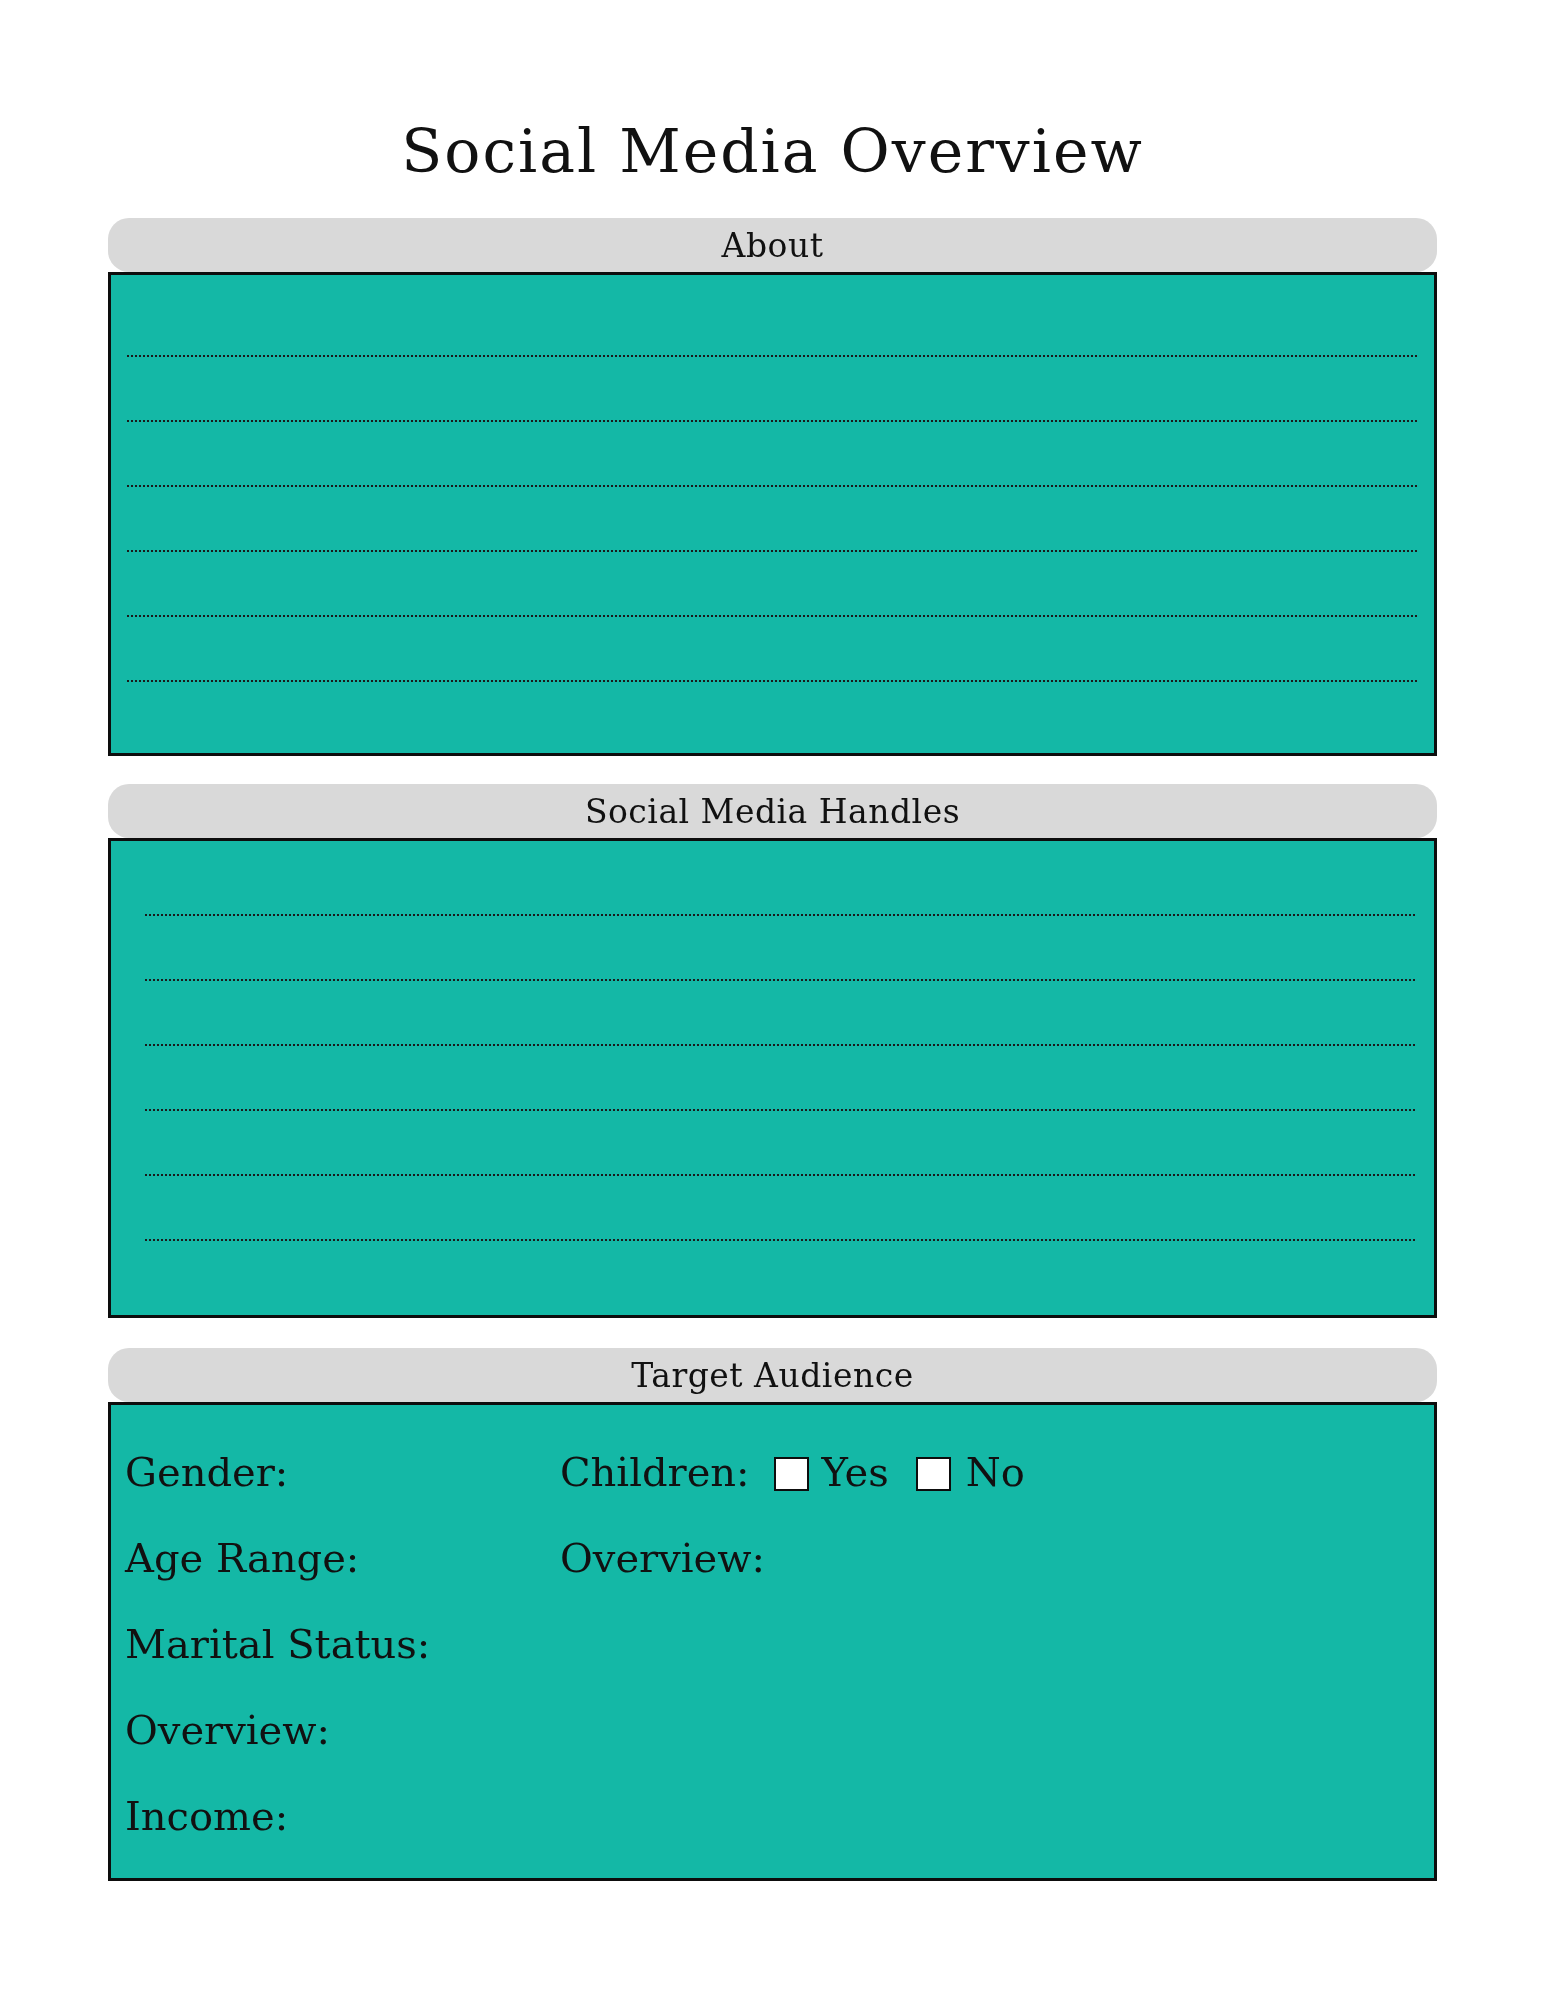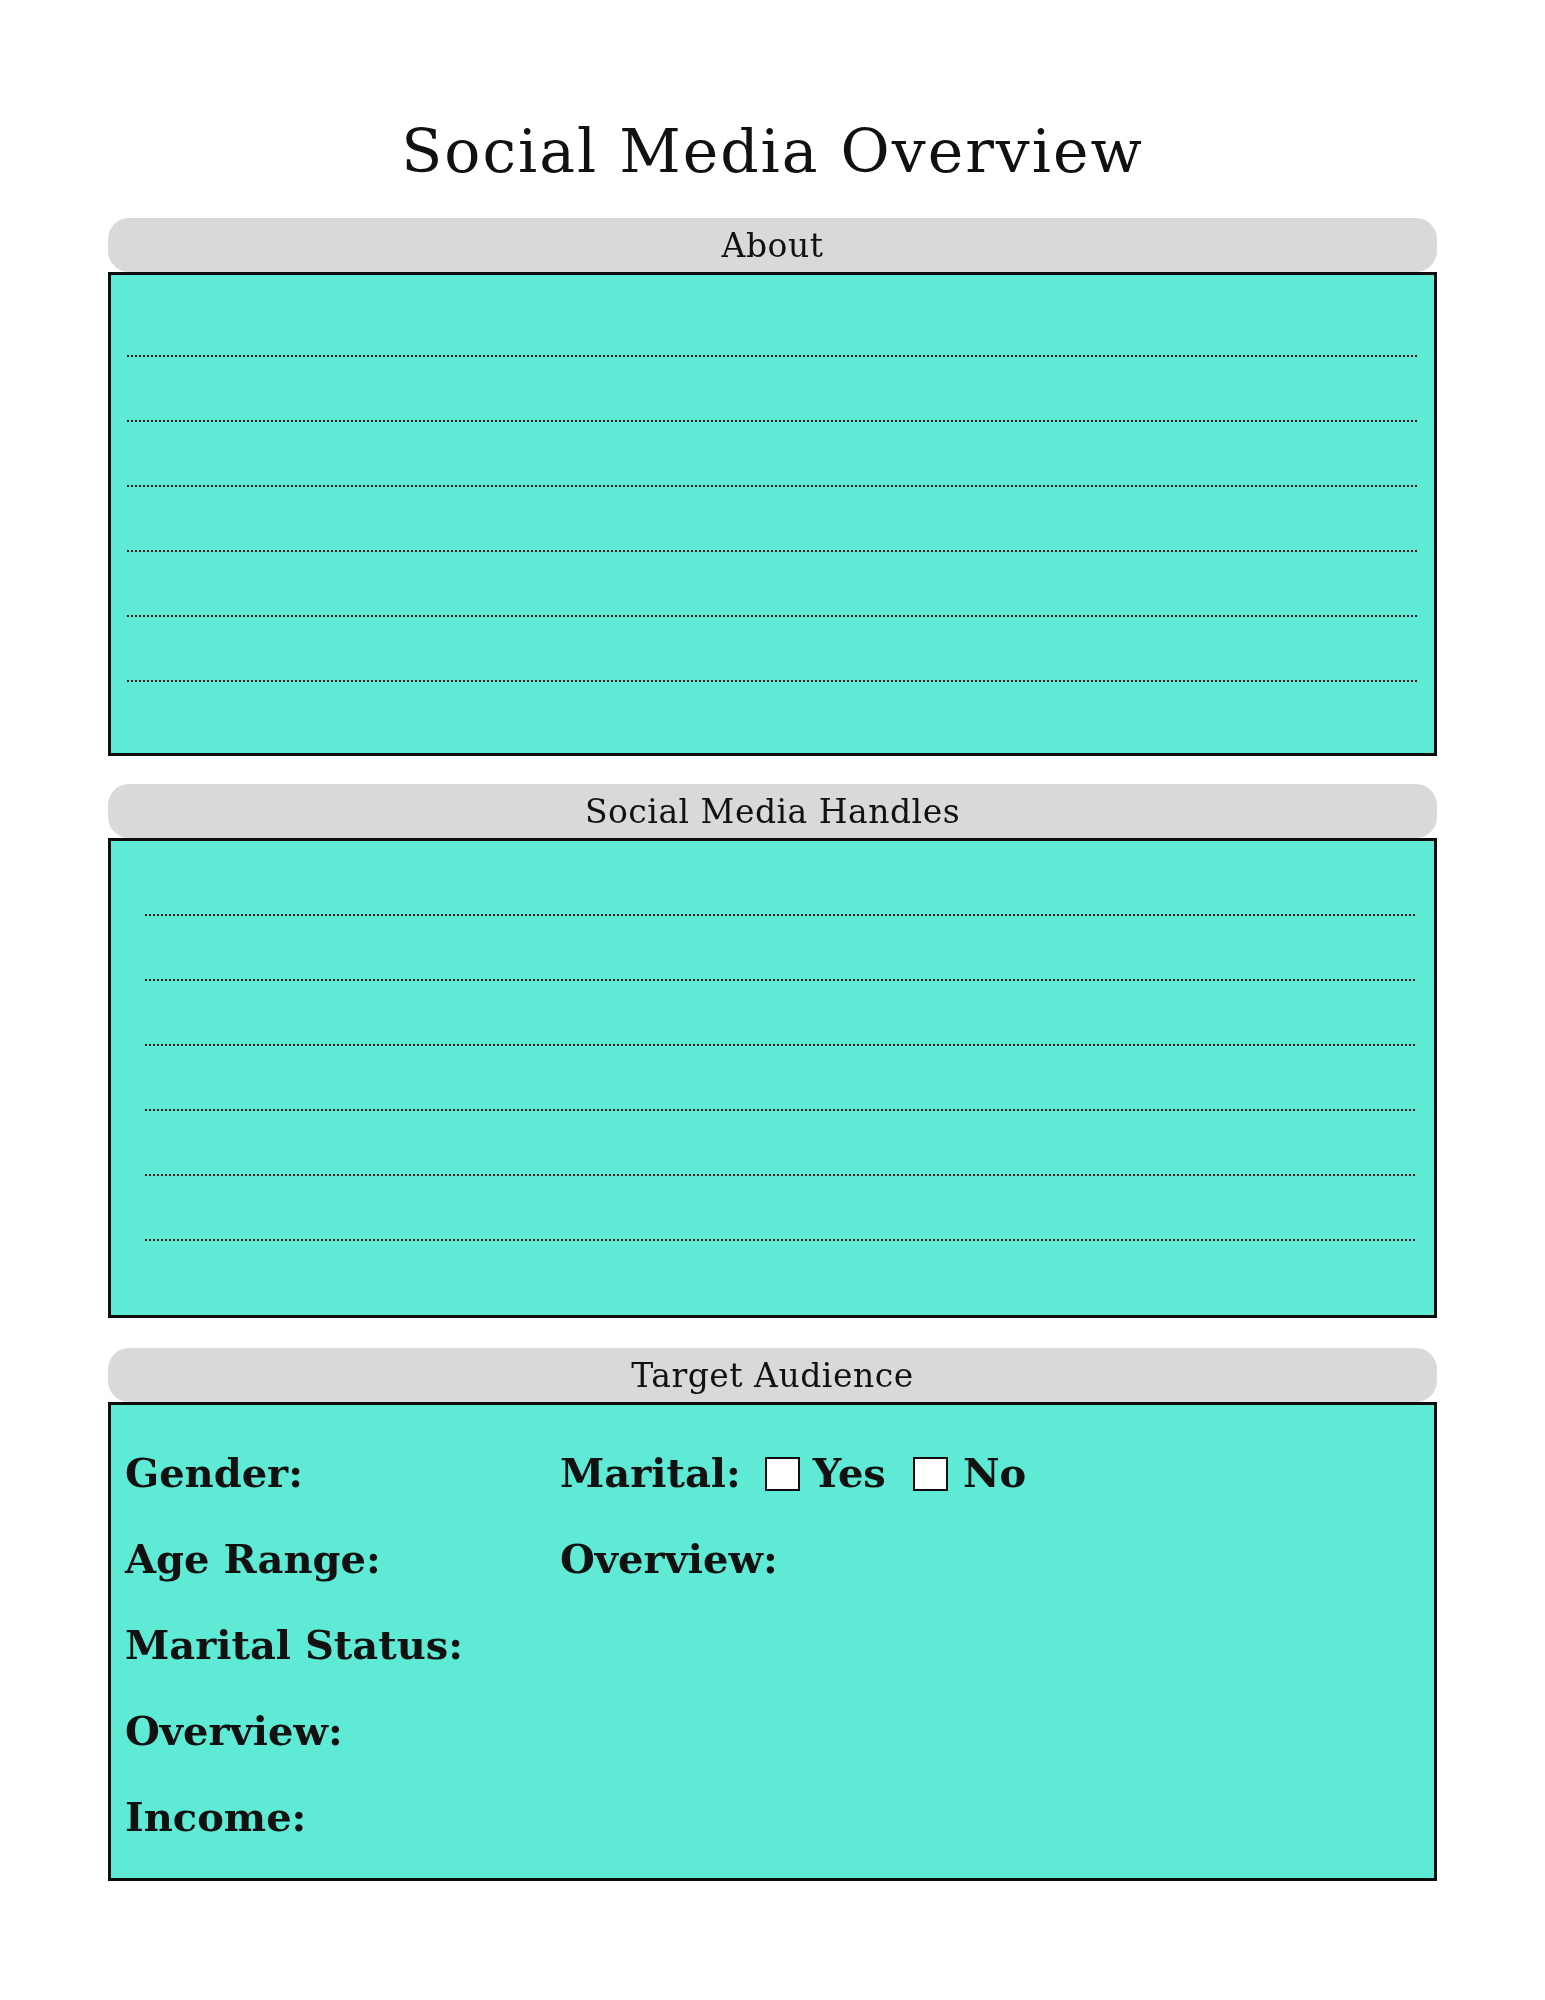--- a/index.html
+++ b/index.html
@@ -38,22 +38,21 @@
     background: var(--header-bg);
     display: flex;
     align-items: center;
     justify-content: center;
     font-size: 33px;
     letter-spacing: 0.5px;
     border-radius: 21px;
   }
   .sec-box {
     border: 3px solid var(--border);
-    background: #5eead4;
-    font-weight: bold;
+    background: #14b8a6;
   }
   .about-box { height: 484px; }
   .about-box .lines { padding: 80px 16px 0 16px; }
   .columns {
     margin-top: 28px;
     display: flex;
     gap: 32px;
     flex-direction: column;
   }
   .columns .col { flex: 1 1 0; min-width: 0; }
@@ -140,21 +139,21 @@
   </div>
 
   <section class="target-section">
     <div class="sec-header">
       <span>Target Audience</span>
     </div>
     <div class="sec-box ta-box">
 
       <div class="ta-row">
         <span class="ta-cell-left">Gender:</span>
-        <span>Marital:</span>
+        <span>Children:</span>
         <span class="checkbox"></span>
         <span>Yes</span>
         <span class="checkbox second"></span>
         <span>No</span>
       </div>
 
       <div class="ta-row">
         <span class="ta-cell-left">Age Range:</span>
         <span>Overview:</span>
       </div>

